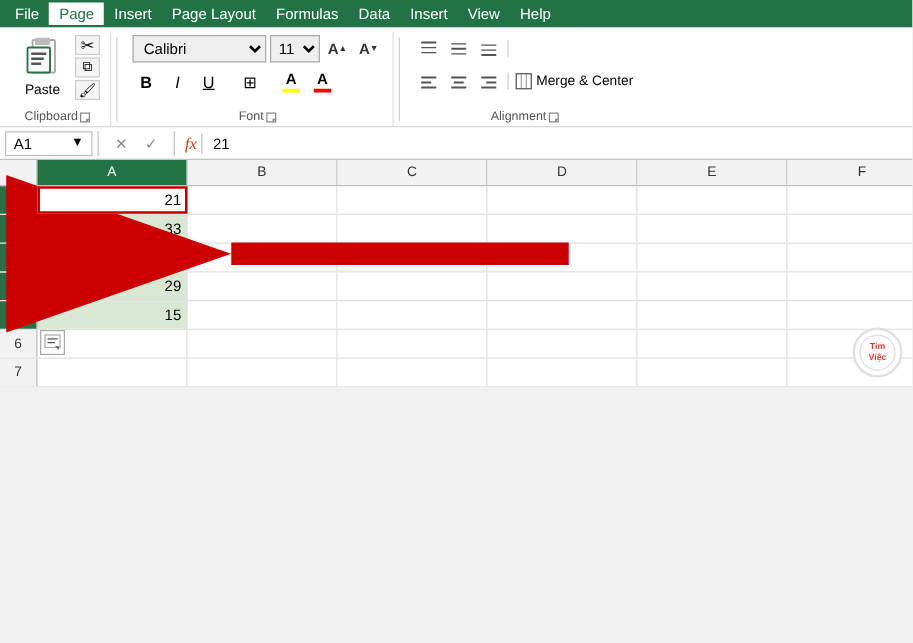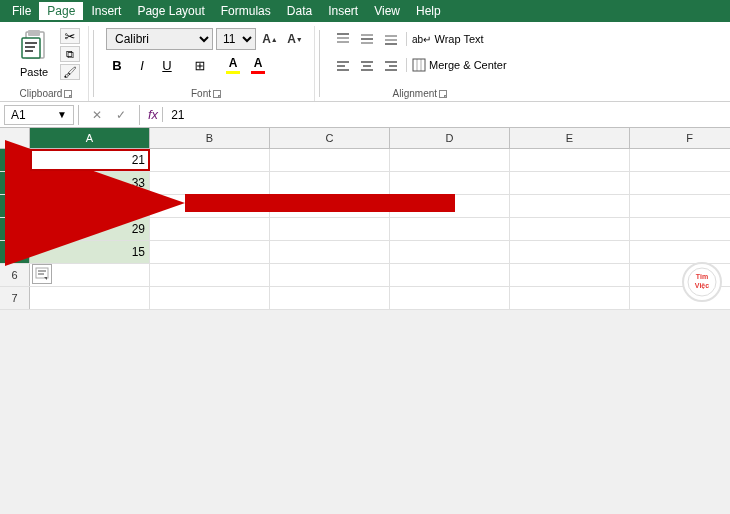--- a/index.html
+++ b/index.html
@@ -187,25 +187,26 @@
       cursor: pointer;
       color: #555;
       font-size: 14px;
       width: 20px;
       height: 20px;
       display: flex;
       align-items: center;
       justify-content: center;
     }
     .fx-label {
-      color: #701a75;
+      color: #c2410c;
       font-style: italic;
       font-size: 13px;
       padding: 0 4px;
       border-right: 1px solid #c0c0c0;
+      font-family: Liberation Serif, serif;
     }
     .formula-input {
       flex: 1;
       border: none;
       outline: none;
       font-size: 12px;
       padding: 0 4px;
     }
 
     
@@ -501,24 +502,20 @@
               </svg>
           </div>
           <div class="align-btn">
             <svg width="16" height="16">
                 <line x1="2" y1="5" x2="14" y2="5" stroke="#555" stroke-width="1"></line>
                 <line x1="2" y1="9" x2="14" y2="9" stroke="#555" stroke-width="1"></line>
                 <line x1="2" y1="13" x2="14" y2="13" stroke="#555" stroke-width="1.5"></line>
               </svg>
           </div>
           <div class="section-divider-v"></div>
-          <button class="wrap-text-btn">
-            <span style="font-size:10px;">ab↵</span>
-            <span style="font-size:11px;">Wrap Text</span>
-          </button>
         </div>
         <div class="align-row">
           <div class="align-btn">
             <svg width="16" height="16">
                 <line x1="2" y1="5" x2="14" y2="5" stroke="#555" stroke-width="1.5"></line>
                 <line x1="2" y1="9" x2="10" y2="9" stroke="#555" stroke-width="1.5"></line>
                 <line x1="2" y1="13" x2="14" y2="13" stroke="#555" stroke-width="1.5"></line>
               </svg>
           </div>
           <div class="align-btn">

